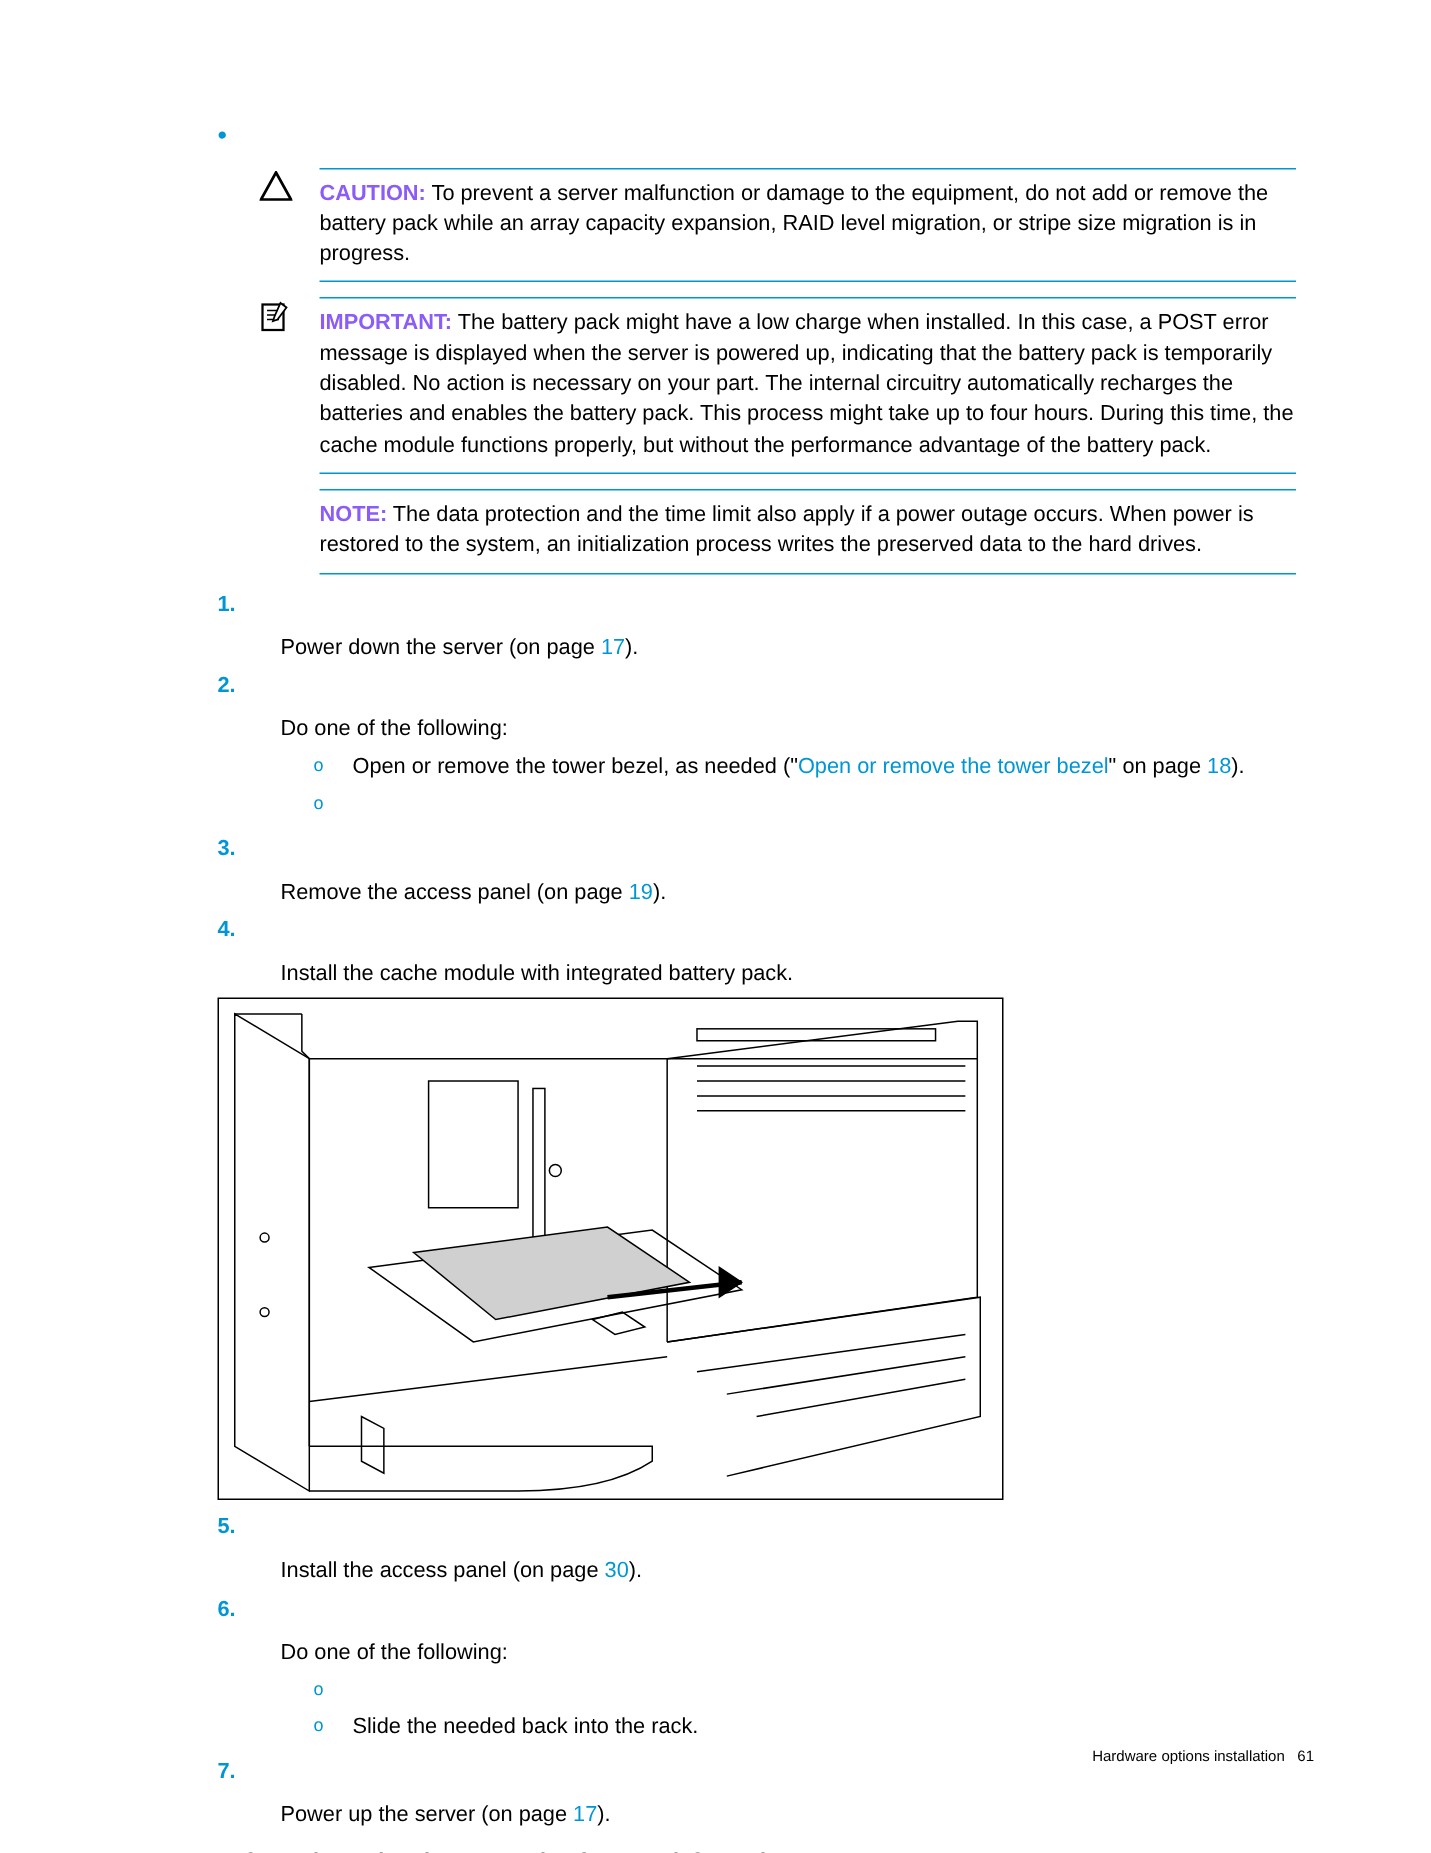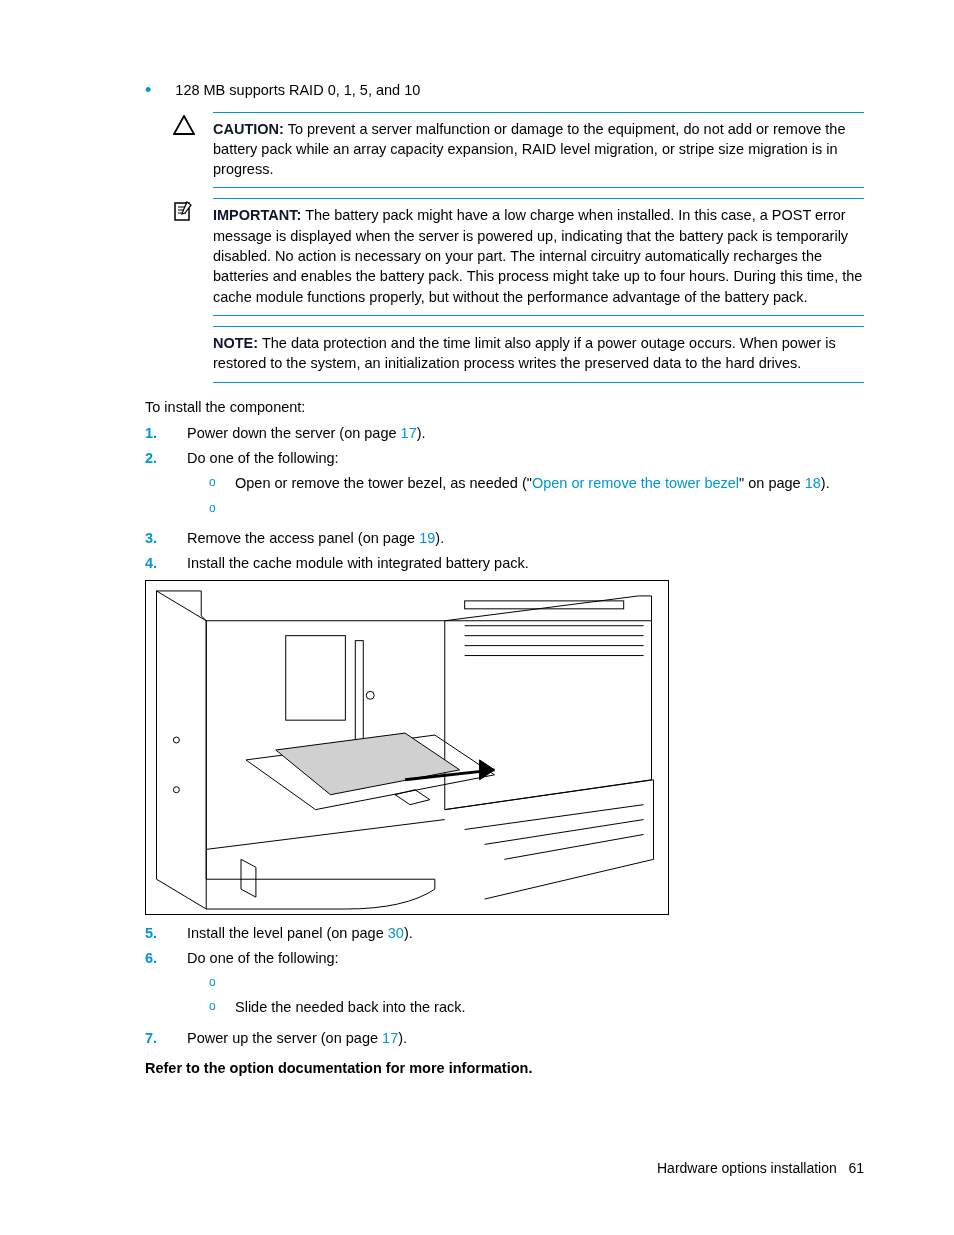--- a/index.html
+++ b/index.html
@@ -35,21 +35,21 @@
     flex-shrink: 0;
     padding-top: 2px;
   }
   .admonition .text-col {
     flex: 1;
     border-top: 1.5px solid #0096d6;
     border-bottom: 1.5px solid #0096d6;
     padding: 6px 0 8px 0;
   }
   .admonition .label {
-    color: #0f172a;
+    color: #8b5cf6;
     font-weight: bold;
   }
   .intro-line {
     margin: 14px 0 6px 0;
   }
   .closing-line {
     margin: 10px 0 6px 0;
     font-weight: bold;
   }
   ol.steps {
@@ -61,20 +61,21 @@
     margin: 5px 0;
   }
   ol.steps > li .num {
     color: #0096d6;
     font-weight: bold;
     width: 42px;
     flex-shrink: 0;
   }
   ol.steps > li .body {
     flex: 1;
+    margin-top: 29px;
   }
   .sub {
     display: flex;
     margin: 5px 0 5px 22px;
   }
   .sub .circ {
     color: #0096d6;
     width: 26px;
     flex-shrink: 0;
     font-size: 12px;
@@ -90,35 +91,34 @@
     height: 335px;
     margin: 6px 0 8px 0;
     position: relative;
     overflow: hidden;
     background: #fff;
   }
   .figure svg { width: 100%; height: 100%; }
   .footer {
     position: absolute;
     bottom: 56px;
-    right: 90px;
-    font-size: 14px;
+    right: 78px;
+    font-size: 10px;
   }
   .caution-icon, .important-icon {
     font-size: 20px;
   }
 </style>
 </head>
 <body>
 
 <div class="page">
 
   <div class="bullet-item">
     <span class="bullet">•</span>
-    <span>128 MB supports RAID 0, 1, 5, and 10</span>
   </div>
 
   <div class="admonition">
     <div class="icon-col">
       <span class="caution-icon">
         <svg width="22" height="20" viewBox="0 0 22 20">
             <path d="M11 1 L21 19 L1 19 Z" fill="none" stroke="#000" stroke-width="1.8"></path>
           </svg>
       </span>
     </div>
@@ -145,21 +145,20 @@
   </div>
 
   <div class="admonition">
     <div class="icon-col"></div>
     <div class="text-col">
       <span class="label">NOTE:</span>
       <span>The data protection and the time limit also apply if a power outage occurs. When power is restored to the system, an initialization process writes the preserved data to the hard drives.</span>
     </div>
   </div>
 
-  <p class="intro-line">To install the component:</p>
 
   <ol class="steps">
     <li>
       <span class="num">1.</span>
       <span class="body">
         <span>Power down the server (on page </span><a class="link">17</a><span>).</span>
       </span>
     </li>
     <li>
       <span class="num">2.</span>
@@ -216,21 +215,21 @@
         <path d="M95 280 L95 310 L110 318 L110 288 Z"></path>
         <path d="M320 250 L500 225 M340 265 L500 240 M360 280 L500 255"></path>
       </g>
     </svg>
   </div>
 
   <ol class="steps">
     <li>
       <span class="num">5.</span>
       <span class="body">
-        <span>Install the level panel (on page </span><a class="link">30</a><span>).</span>
+        <span>Install the access panel (on page </span><a class="link">30</a><span>).</span>
       </span>
     </li>
     <li>
       <span class="num">6.</span>
       <span class="body">
         <span>Do one of the following:</span>
         <div class="sub">
           <span class="circ">o</span>
         </div>
         <div class="sub">

